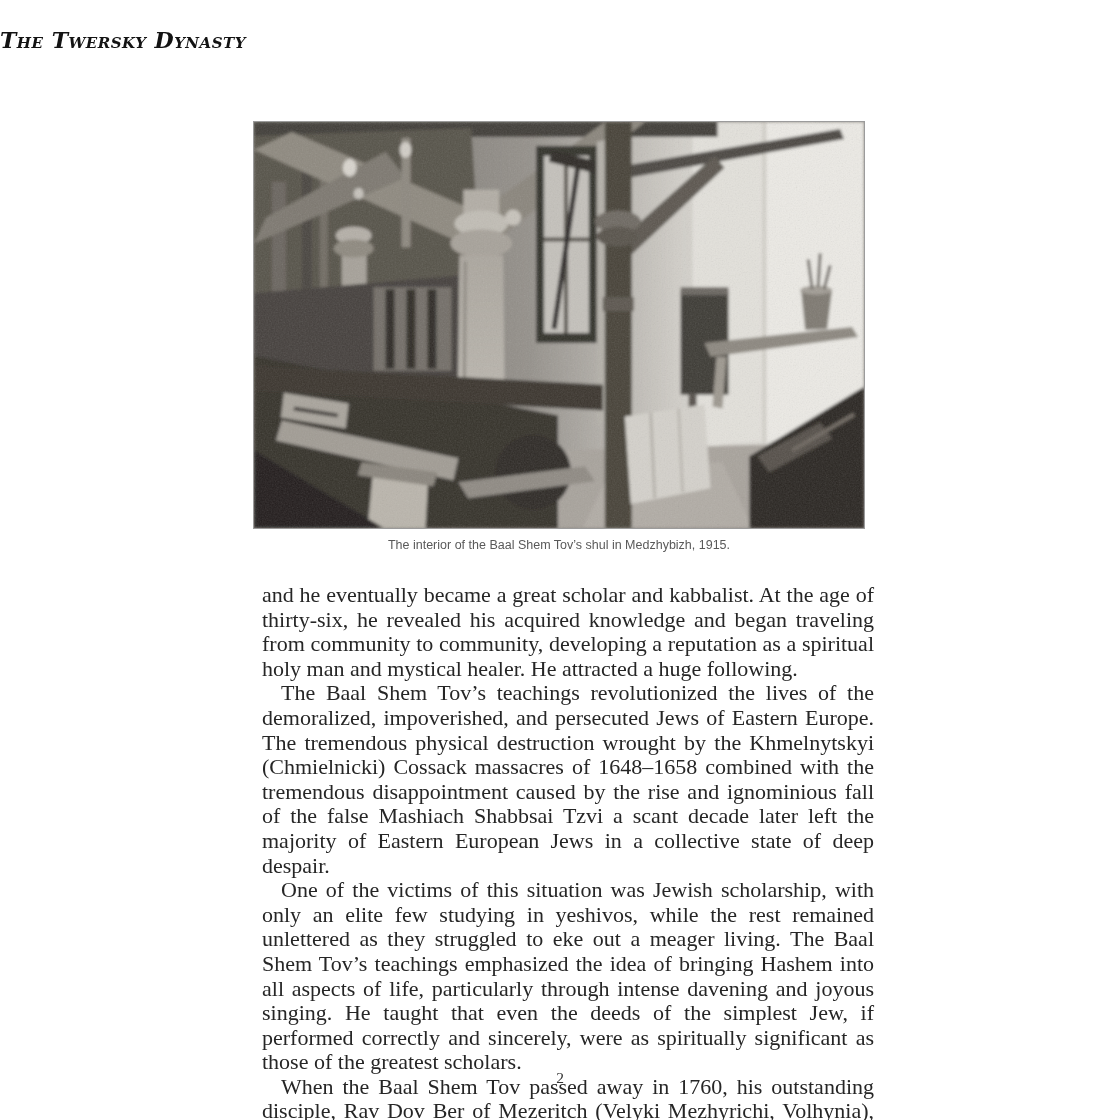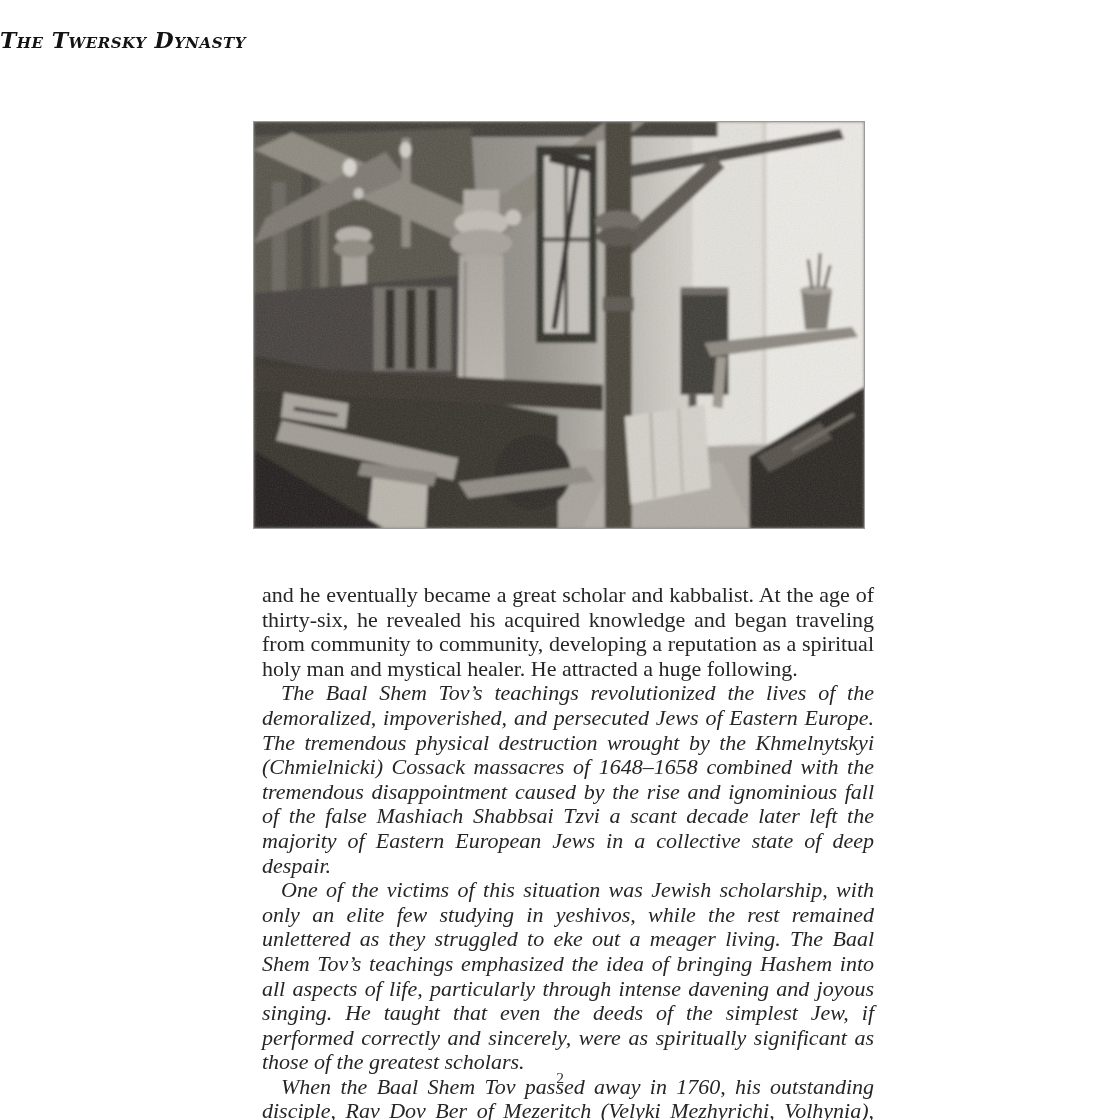--- a/index.html
+++ b/index.html
@@ -42,21 +42,21 @@
   }
 
   .body-text {
     position: absolute; top: 583px; left: 262px; width: 612px;
     font-size: 22px;
     line-height: 24.6px;
     color: #262626;
     text-align: justify;
   }
   .body-text p { margin: 0; }
-  .body-text p.indent { text-indent: 19px; font-style: italic; }
+  .body-text p.indent { text-indent: 19px; }
 
   .folio {
     position: absolute; top: 1069px; left: 0; right: 0;
     text-align: center;
     font-size: 15.5px;
     color: #333333;
   }
 </style>
 </head>
 <body>
@@ -176,20 +176,21 @@
           <polygon points="120,345 175,355 172,408 114,408" fill="#bab5ac"></polygon>
           <polygon points="108,342 184,352 180,366 104,355" fill="#8a857d"></polygon>
           <polygon points="0,330 130,408 0,408" fill="#211e1b"></polygon>
           <circle cx="280" cy="352" r="38" fill="#2e2a26"></circle>
           <polygon points="205,362 332,346 342,361 215,378" fill="#8f8a83"></polygon>
         </g>
 
         <rect width="612" height="408" filter="url(#grain)" opacity="0.16"></rect>
       </svg>
     </div>
+    <figcaption class="caption">The interior of the Baal Shem Tov’s shul in Medzhybizh, 1915.</figcaption>
   </figure>
 
   <div class="body-text">
     <p>and he eventually became a great scholar and kabbalist. At the age of thirty-six, he revealed his acquired knowledge and began traveling from community to community, developing a reputation as a spiritual holy man and mystical healer. He attracted a huge following.</p>
     <p class="indent">The Baal Shem Tov’s teachings revolutionized the lives of the demoralized, impoverished, and persecuted Jews of Eastern Europe. The tremendous physical destruction wrought by the Khmelnytskyi (Chmielnicki) Cossack massacres of 1648–1658 combined with the tremendous disappointment caused by the rise and ignominious fall of the false Mashiach Shabbsai Tzvi a scant decade later left the majority of Eastern European Jews in a collective state of deep despair.</p>
     <p class="indent">One of the victims of this situation was Jewish scholarship, with only an elite few studying in yeshivos, while the rest remained unlettered as they struggled to eke out a meager living. The Baal Shem Tov’s teachings emphasized the idea of bringing Hashem into all aspects of life, particularly through intense davening and joyous singing. He taught that even the deeds of the simplest Jew, if performed correctly and sincerely, were as spiritually significant as those of the greatest scholars.</p>
     <p class="indent">When the Baal Shem Tov passed away in 1760, his outstanding disciple, Rav Dov Ber of Mezeritch (Velyki Mezhyrichi, Volhynia), also known as the Maggid of Mezeritch, succeeded him as head of the chassidic movement, further developing many of the movement’s</p>
   </div>
 
   <div class="folio">2</div>

